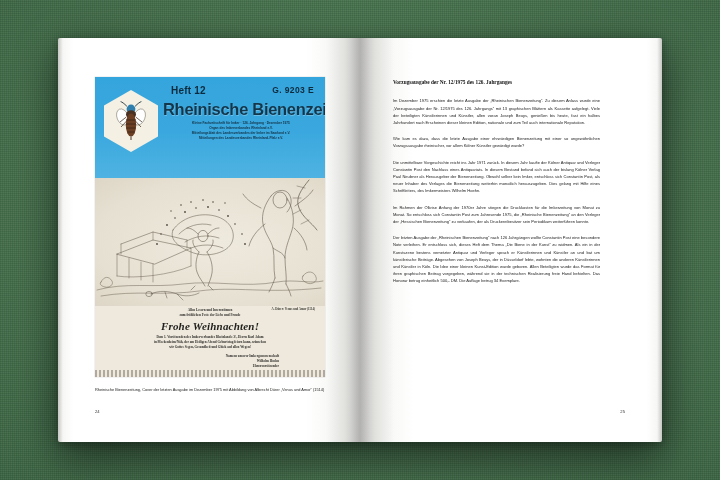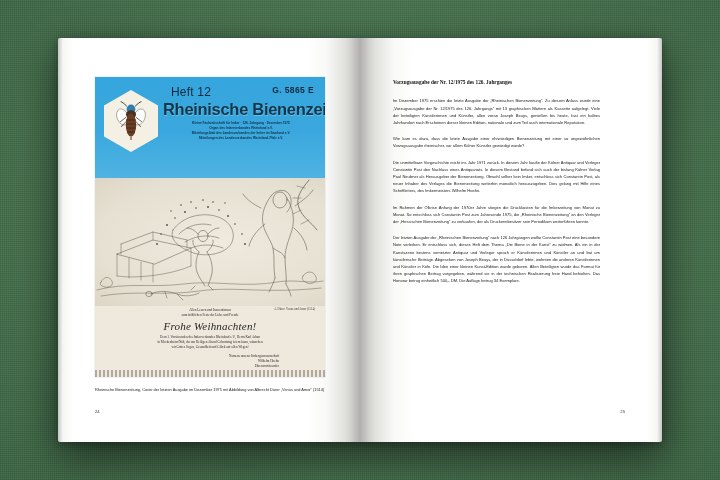--- a/index.html
+++ b/index.html
@@ -63,21 +63,21 @@
     box-shadow: 0 0 0 0.5px rgba(0,0,0,0.10);
   }
   .cover-head {
     height: 101px;
     background: linear-gradient(to bottom, #35a5dd 0%, #3aa8de 55%, #4fb3e2 100%);
     position: relative;
     overflow: hidden;
   }
   .heft {
     position: absolute; left: 76px; top: 8px;
-    color: #0e2b3e; font-weight: normal; font-size: 12px; letter-spacing: .2px;
+    color: #0e2b3e; font-weight: bold; font-size: 10px; letter-spacing: .2px;
   }
   .gcode {
     position: absolute; right: 11px; top: 8px;
     color: #0e2b3e; font-weight: bold; font-size: 8.5px; letter-spacing: .4px;
   }
   .bee-badge {
     position: absolute; left: 9px; top: 13px;
     width: 54px; height: 62px;
     background: #f4f0e4;
     clip-path: polygon(50% 0%, 100% 25%, 100% 75%, 50% 100%, 0% 75%, 0% 25%);
@@ -113,20 +113,21 @@
     overflow: hidden;
   }
   .illo svg { position: absolute; inset: 0; width: 100%; height: 100%; }
 
   
   .greet {
     position: relative;
     padding: 2px 12px 0 12px;
     background: #efe9dd;
     height: 71px;
+    font-weight: bold;
   }
   .greet .tiny {
     text-align: center; color: #2b2b28;
     font-family: "Liberation Serif", serif;
     font-size: 3.3px; line-height: 1.5;
   }
   .greet .credit {
     position: absolute; right: 10px; top: 1px;
     font-family: "Liberation Serif", serif;
     font-size: 3px; color: #3a3a34;
@@ -221,21 +222,21 @@
             <ellipse cx="23.4" cy="17" rx="5.6" ry="8.4" fill="#ffffff" stroke="#6f6a60" stroke-width="0.5" transform="rotate(22 23.4 17)"></ellipse>
             <ellipse cx="15" cy="14.5" rx="5" ry="4.2" fill="#4a3224"></ellipse>
             <ellipse cx="15" cy="25" rx="5.2" ry="11.5" fill="#6b3f23"></ellipse>
             <path d="M10 20 H20 M9.9 24 H20.1 M10.4 28 H19.6 M11.4 32 H18.6" stroke="#3a2414" stroke-width="0.8"></path>
             <path d="M15 36.5 L15 40" stroke="#3a2414" stroke-width="0.9"></path>
             <path d="M10.3 17 L4 22 M19.7 17 L26 22 M10.6 21 L5 27 M19.4 21 L25 27" stroke="#3a2414" stroke-width="0.7"></path>
           </svg>
         </div>
 
         <div class="heft">Heft 12</div>
-        <div class="gcode">G. 5865 E</div>
+        <div class="gcode">G. 9203 E</div>
 
         <div class="masthead">Rheinische Bienenzeitung</div>
 
         <div class="mast-sub">
           <div>Kleine Fachzeitschrift für Imker · 126. Jahrgang · Dezember 1975</div>
           <div>Organ des Imkerverbandes Rheinland e.V.</div>
           <div>Mitteilungsblatt des Landesverbandes der Imker im Saarland e.V.</div>
           <div>Mitteilungen des Landesverbandes Rheinland-Pfalz e.V.</div>
         </div>
       </div>

